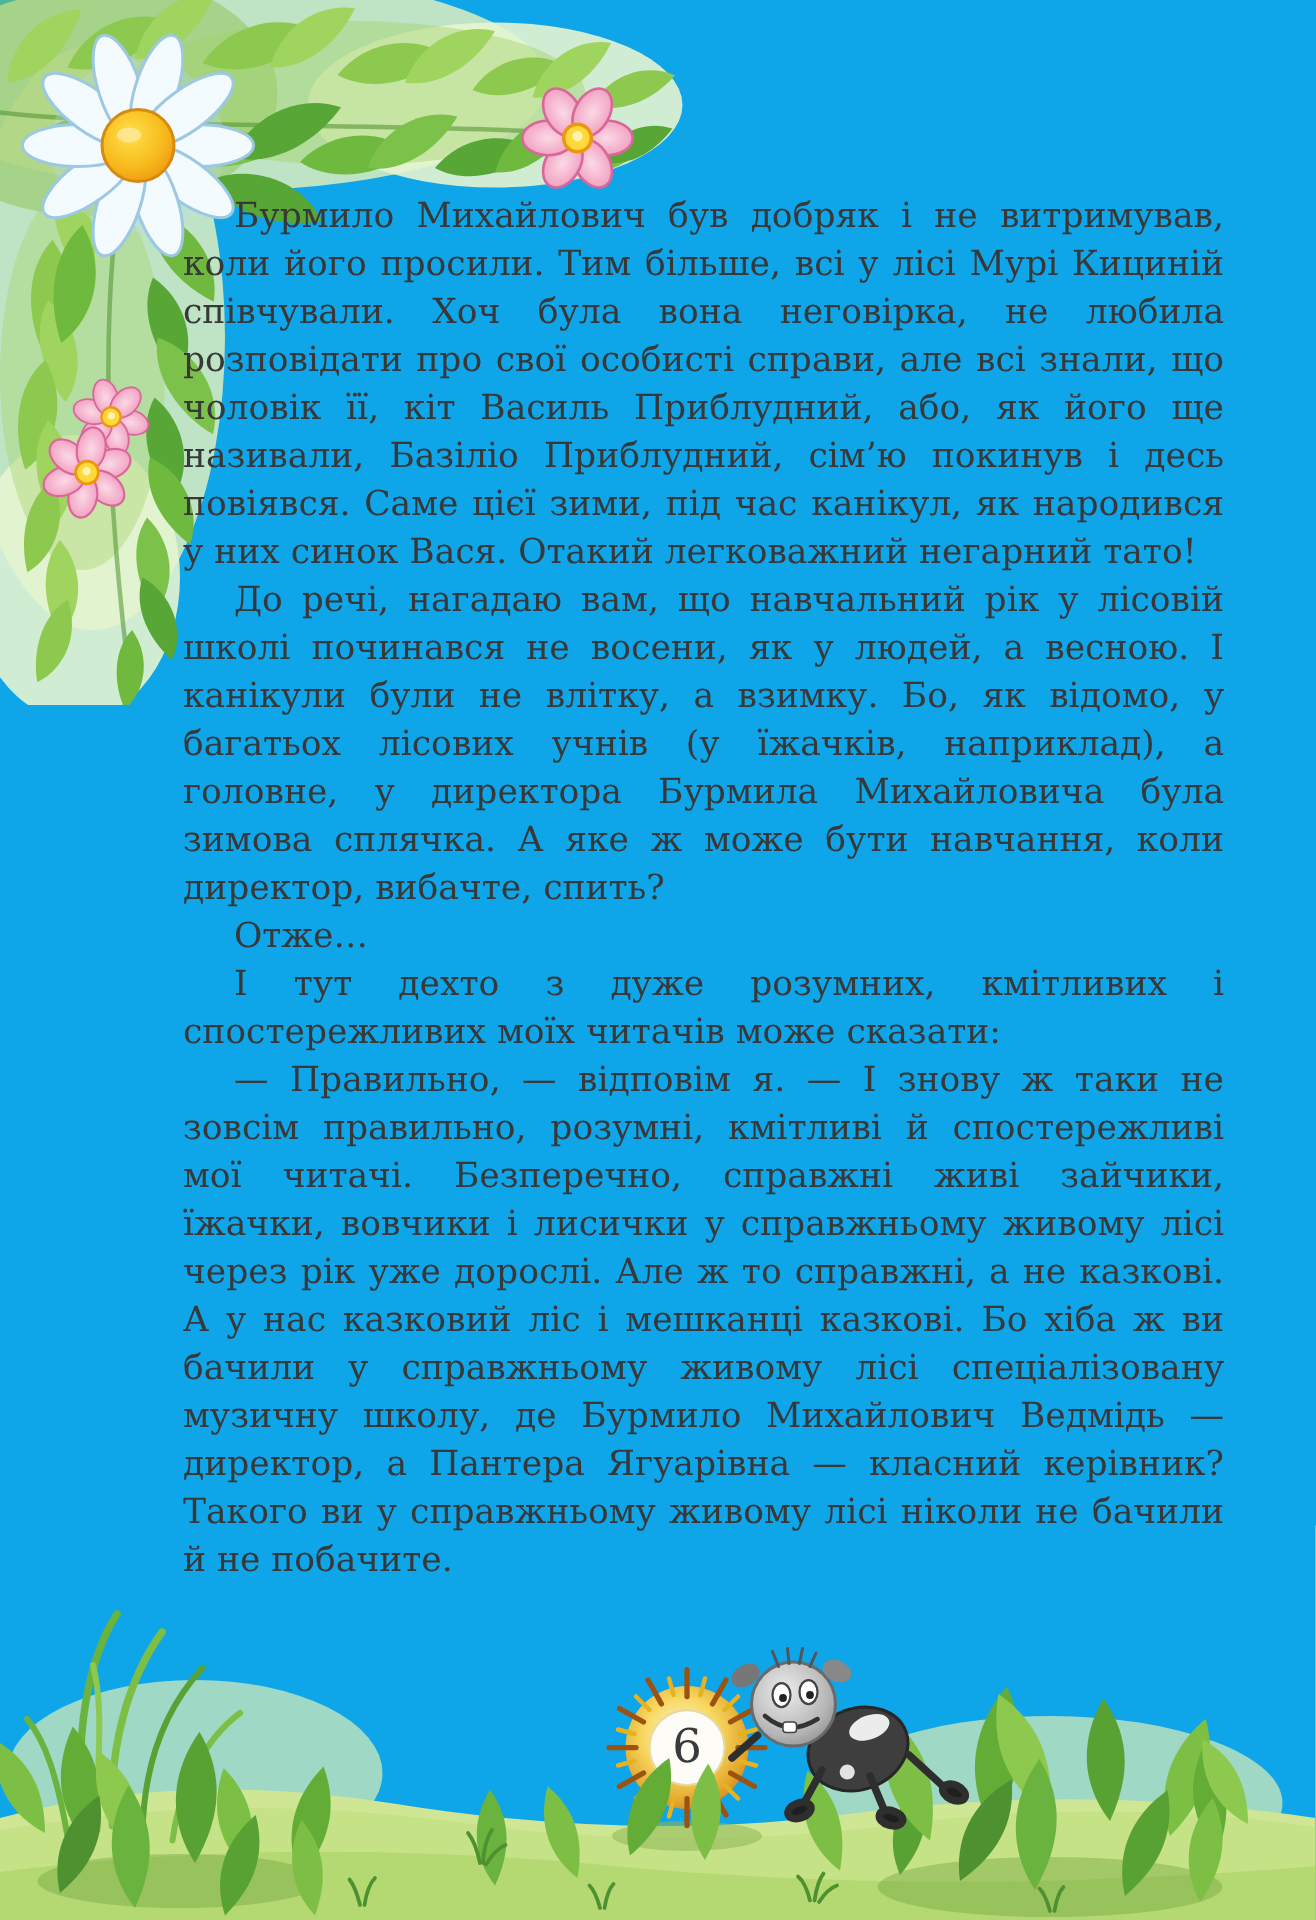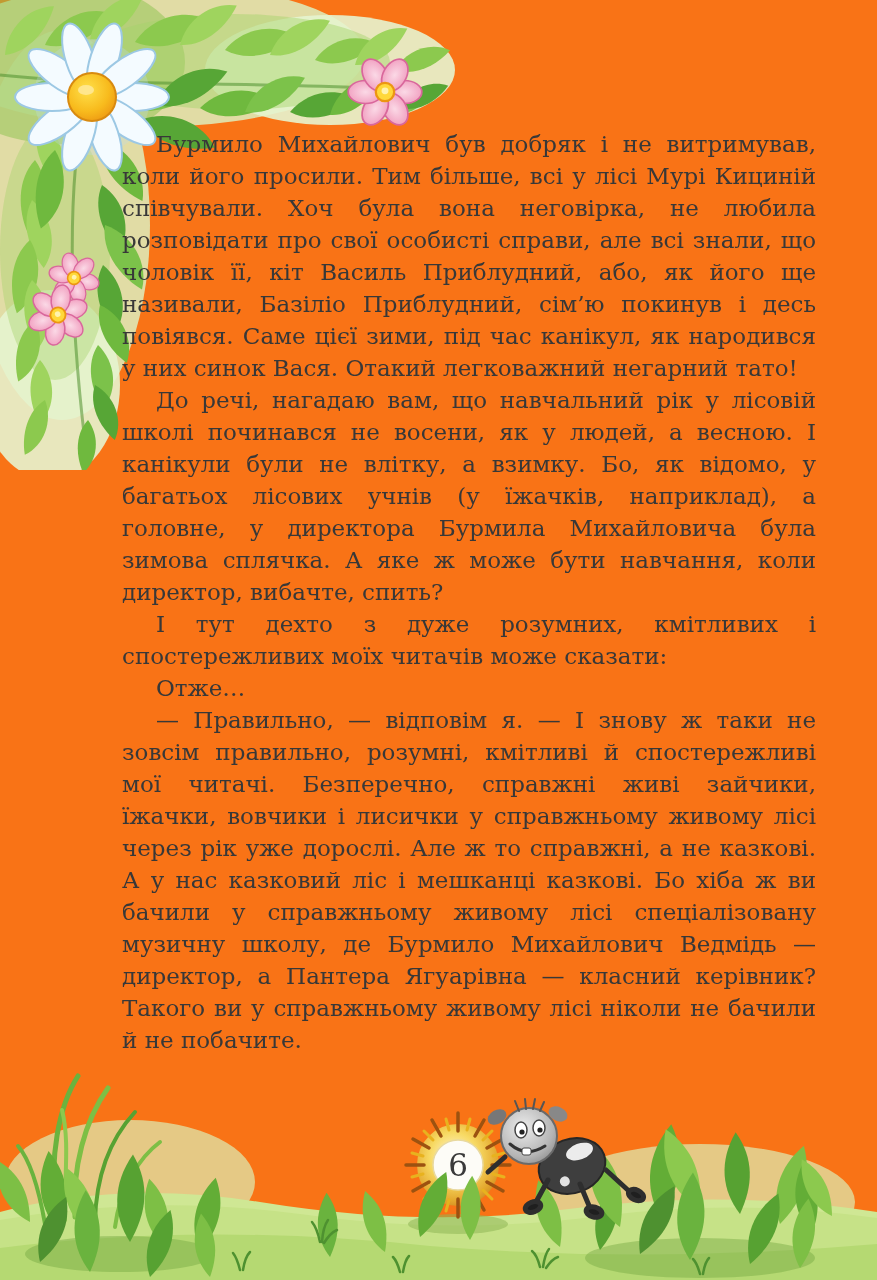--- a/index.html
+++ b/index.html
@@ -3,21 +3,21 @@
 <meta charset="utf-8">
 <style>
   html,body{margin:0;padding:0;}
   body{
     width:877px;height:1280px;
     background:#ffffff;
     overflow:hidden;
     position:relative;
     font-family:"DejaVu Serif","Liberation Serif",serif;
   }
-  .page{position:absolute;inset:0;width:877px;height:1280px;background:#f97316;}
+  .page{position:absolute;inset:0;width:877px;height:1280px;background:#0ea5e9;}
   .corner-svg{position:absolute;left:0;top:0;pointer-events:none;}
   .bottom-svg{position:absolute;left:0;top:1062px;pointer-events:none;}
   .text-block{
     position:absolute;left:122px;top:128px;width:694px;
     color:#383838;
     font-size:23px;line-height:32px;
     text-align:justify;
     text-justify:inter-word;
   }
   .text-block p{margin:0;text-indent:34px;}
@@ -136,22 +136,22 @@
     </g>
 
     <use href="#pinkflower" transform="translate(385,92) scale(1.15)"></use>
     <use href="#pinkflower" transform="translate(74,278) scale(0.8) rotate(15)"></use>
     <use href="#pinkflower" transform="translate(58,315) scale(0.95) rotate(-20)"></use>
   </svg>
 
   <div class="text-block">
     <p>Бурмило Михайлович був добряк і не витримував, коли його просили. Тим більше, всі у лісі Мурі Кициній співчували. Хоч була вона неговірка, не любила розповідати про свої особисті справи, але всі знали, що чоловік її, кіт Василь Приблудний, або, як його ще називали, Базіліо Приблудний, сім’ю покинув і десь повіявся. Саме цієї зими, під час канікул, як народився у них синок Вася. Отакий легковажний негарний тато!</p>
     <p>До речі, нагадаю вам, що навчальний рік у лісовій школі починався не восени, як у людей, а весною. І канікули були не влітку, а взимку. Бо, як відомо, у багатьох лісових учнів (у їжачків, наприклад), а головне, у директора Бурмила Михайловича була зимова сплячка. А яке ж може бути навчання, коли директор, вибачте, спить?</p>
+    <p>Отже…</p>
     <p>І тут дехто з дуже розумних, кмітливих і спостережливих моїх читачів може сказати:</p>
-    <p>Отже…</p>
     <p>— Правильно, — відповім я. — І знову ж таки не зовсім правильно, розумні, кмітливі й спостережливі мої читачі. Безперечно, справжні живі зайчики, їжачки, вовчики і лисички у справжньому живому лісі через рік уже дорослі. Але ж то справжні, а не казкові. А у нас казковий ліс і мешканці казкові. Бо хіба ж ви бачили у справжньому живому лісі спеціалізовану музичну школу, де Бурмило Михайлович Ведмідь — директор, а Пантера Ягуарівна — класний керівник? Такого ви у справжньому живому лісі ніколи не бачили й не побачите.</p>
   </div>
 
   <svg class="bottom-svg" width="877" height="218" viewBox="0 0 877 218" aria-hidden="true">
     <defs>
       <path id="bleaf" d="M0,0 C6,-20 22,-34 46,-36 C38,-14 22,-4 0,0 Z"></path>
       <radialGradient id="strawGrad" cx="45%" cy="40%" r="75%">
         <stop offset="0%" stop-color="#fff7dc"></stop>
         <stop offset="40%" stop-color="#f7d962"></stop>
         <stop offset="72%" stop-color="#e3a62c"></stop>

